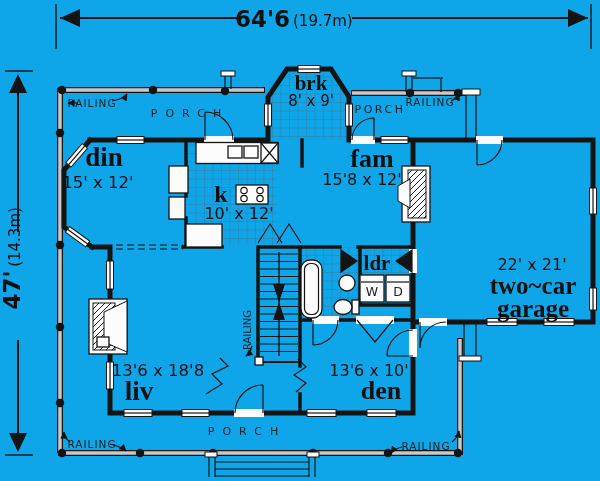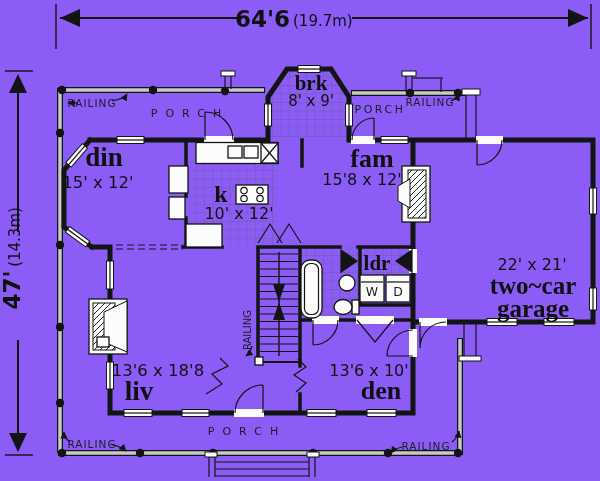--- a/index.html
+++ b/index.html
@@ -1,16 +1,16 @@
 <!DOCTYPE html>
 <html><head>
 <meta charset="utf-8">
 <style>
   html,body{margin:0;padding:0;background:#e8e8e8;}
-  .stage{width:600px;height:481px;background:#8b5cf6;position:relative;overflow:hidden;}
+  .stage{width:600px;height:481px;background:#0ea5e9;position:relative;overflow:hidden;}
   svg{display:block;}
   .rn{font-family:"Liberation Serif","DejaVu Serif",serif;font-weight:bold;fill:#111;}
   .sz{font-family:"DejaVu Sans","Liberation Sans",sans-serif;fill:#111;font-weight:500;}
   .lb{font-family:"DejaVu Sans","Liberation Sans",sans-serif;fill:#1d1d1d;}
   .dim{font-family:"DejaVu Sans","Liberation Sans",sans-serif;fill:#111;}
   .wall{stroke:#141414;stroke-width:5;fill:none;stroke-linecap:square;}
   .iwall{stroke:#141414;stroke-width:3.5;fill:none;stroke-linecap:square;}
   .thin{stroke:#141414;stroke-width:1.2;fill:none;}
   .fix{stroke:#141414;stroke-width:1.3;fill:#fcfcfc;}
   .gap{fill:#fcfcfc;stroke:none;}

